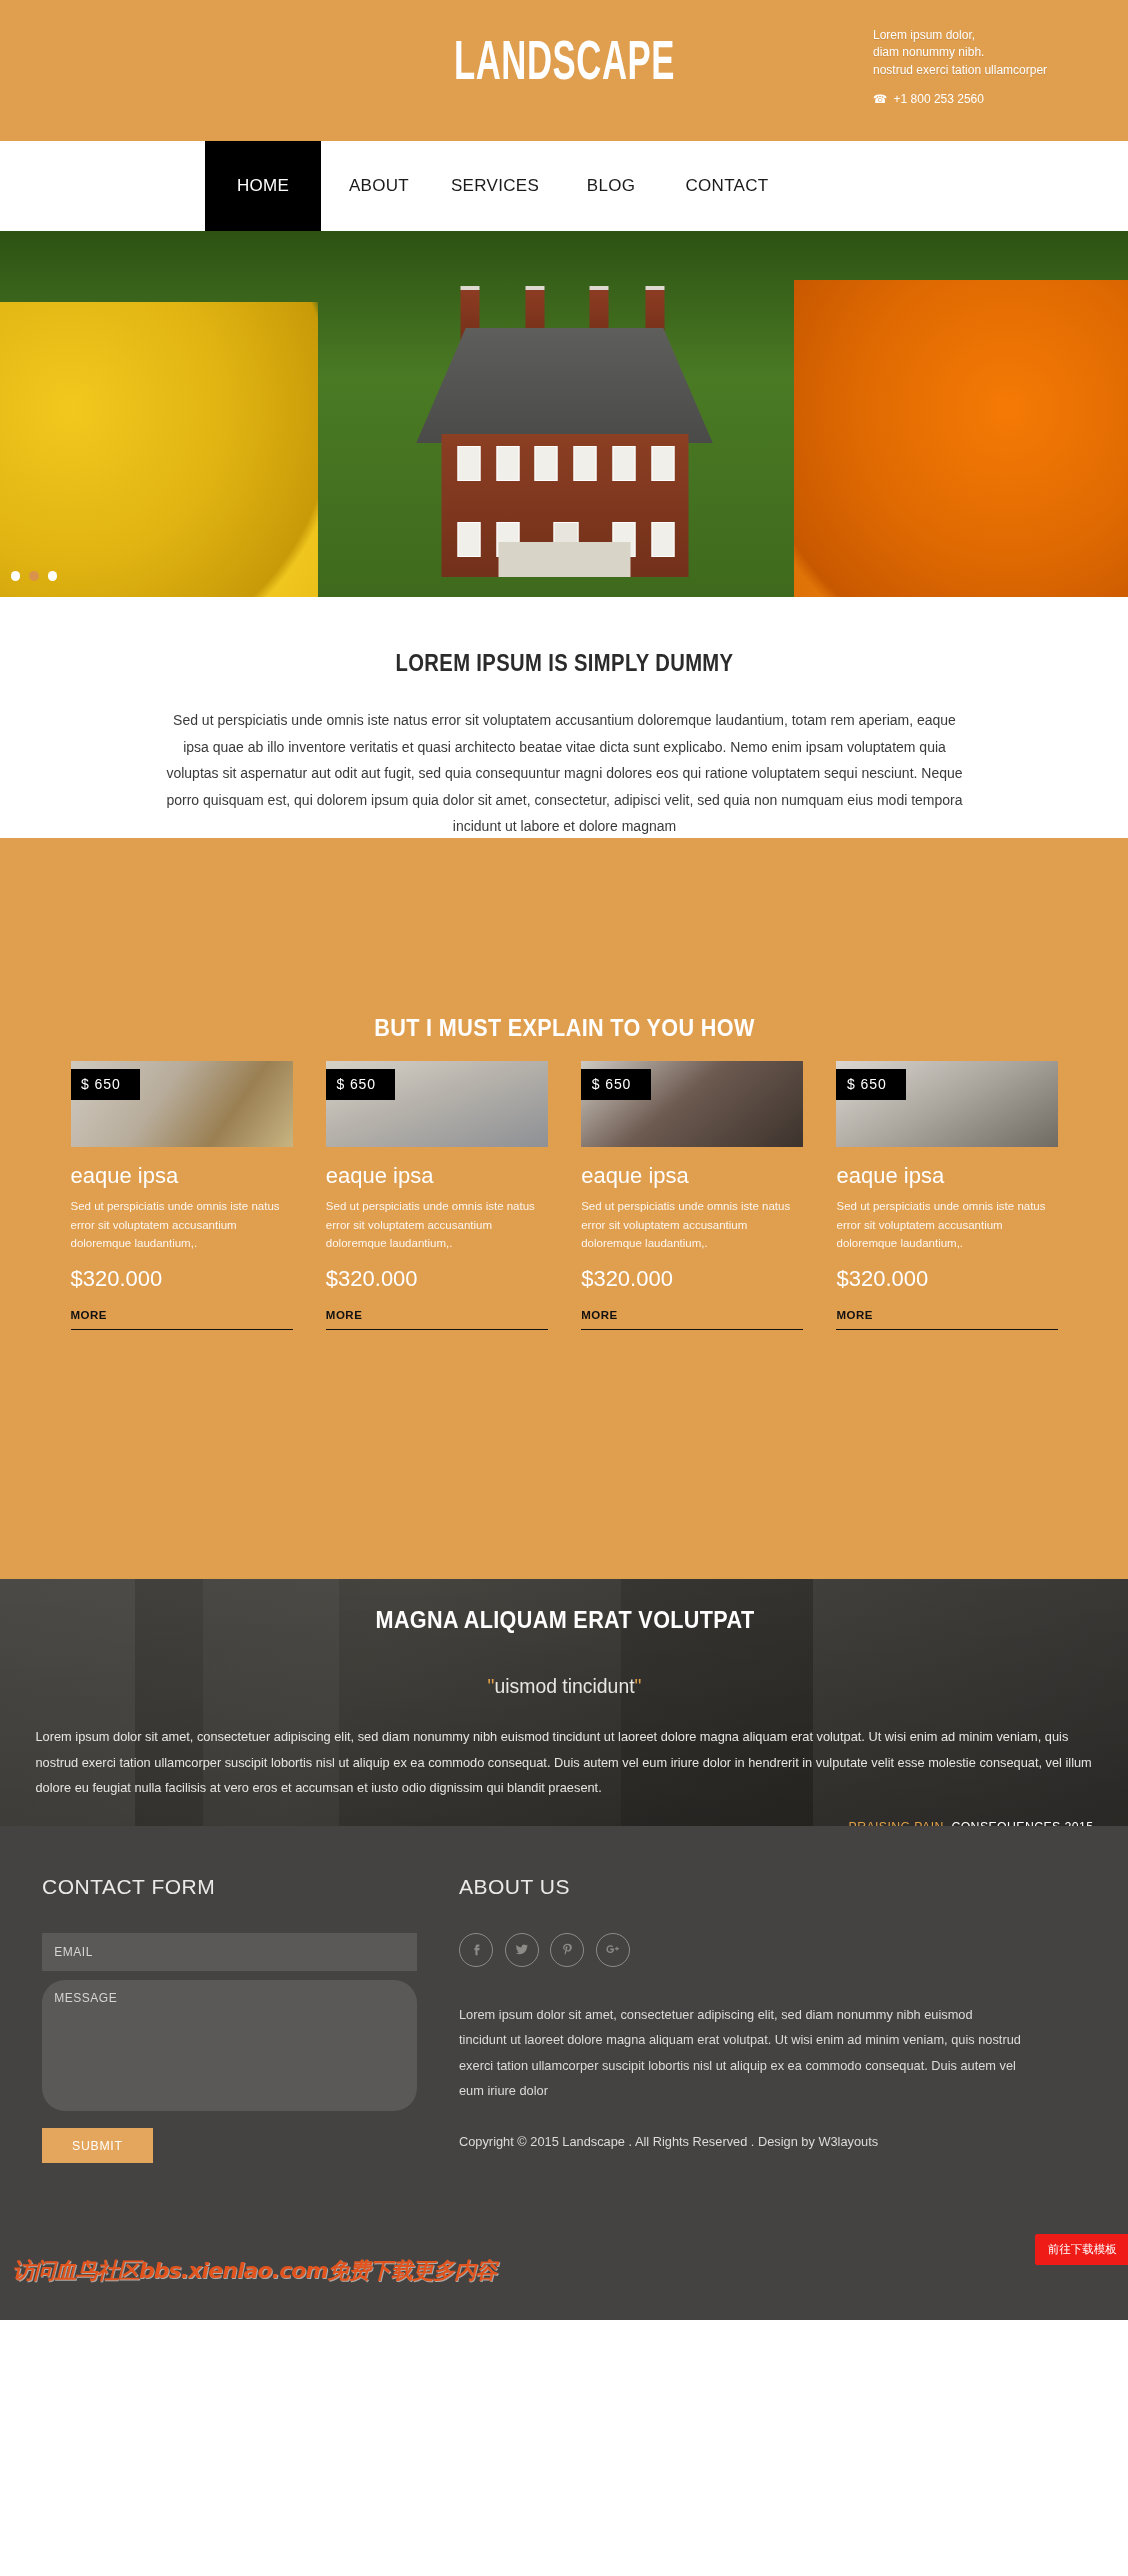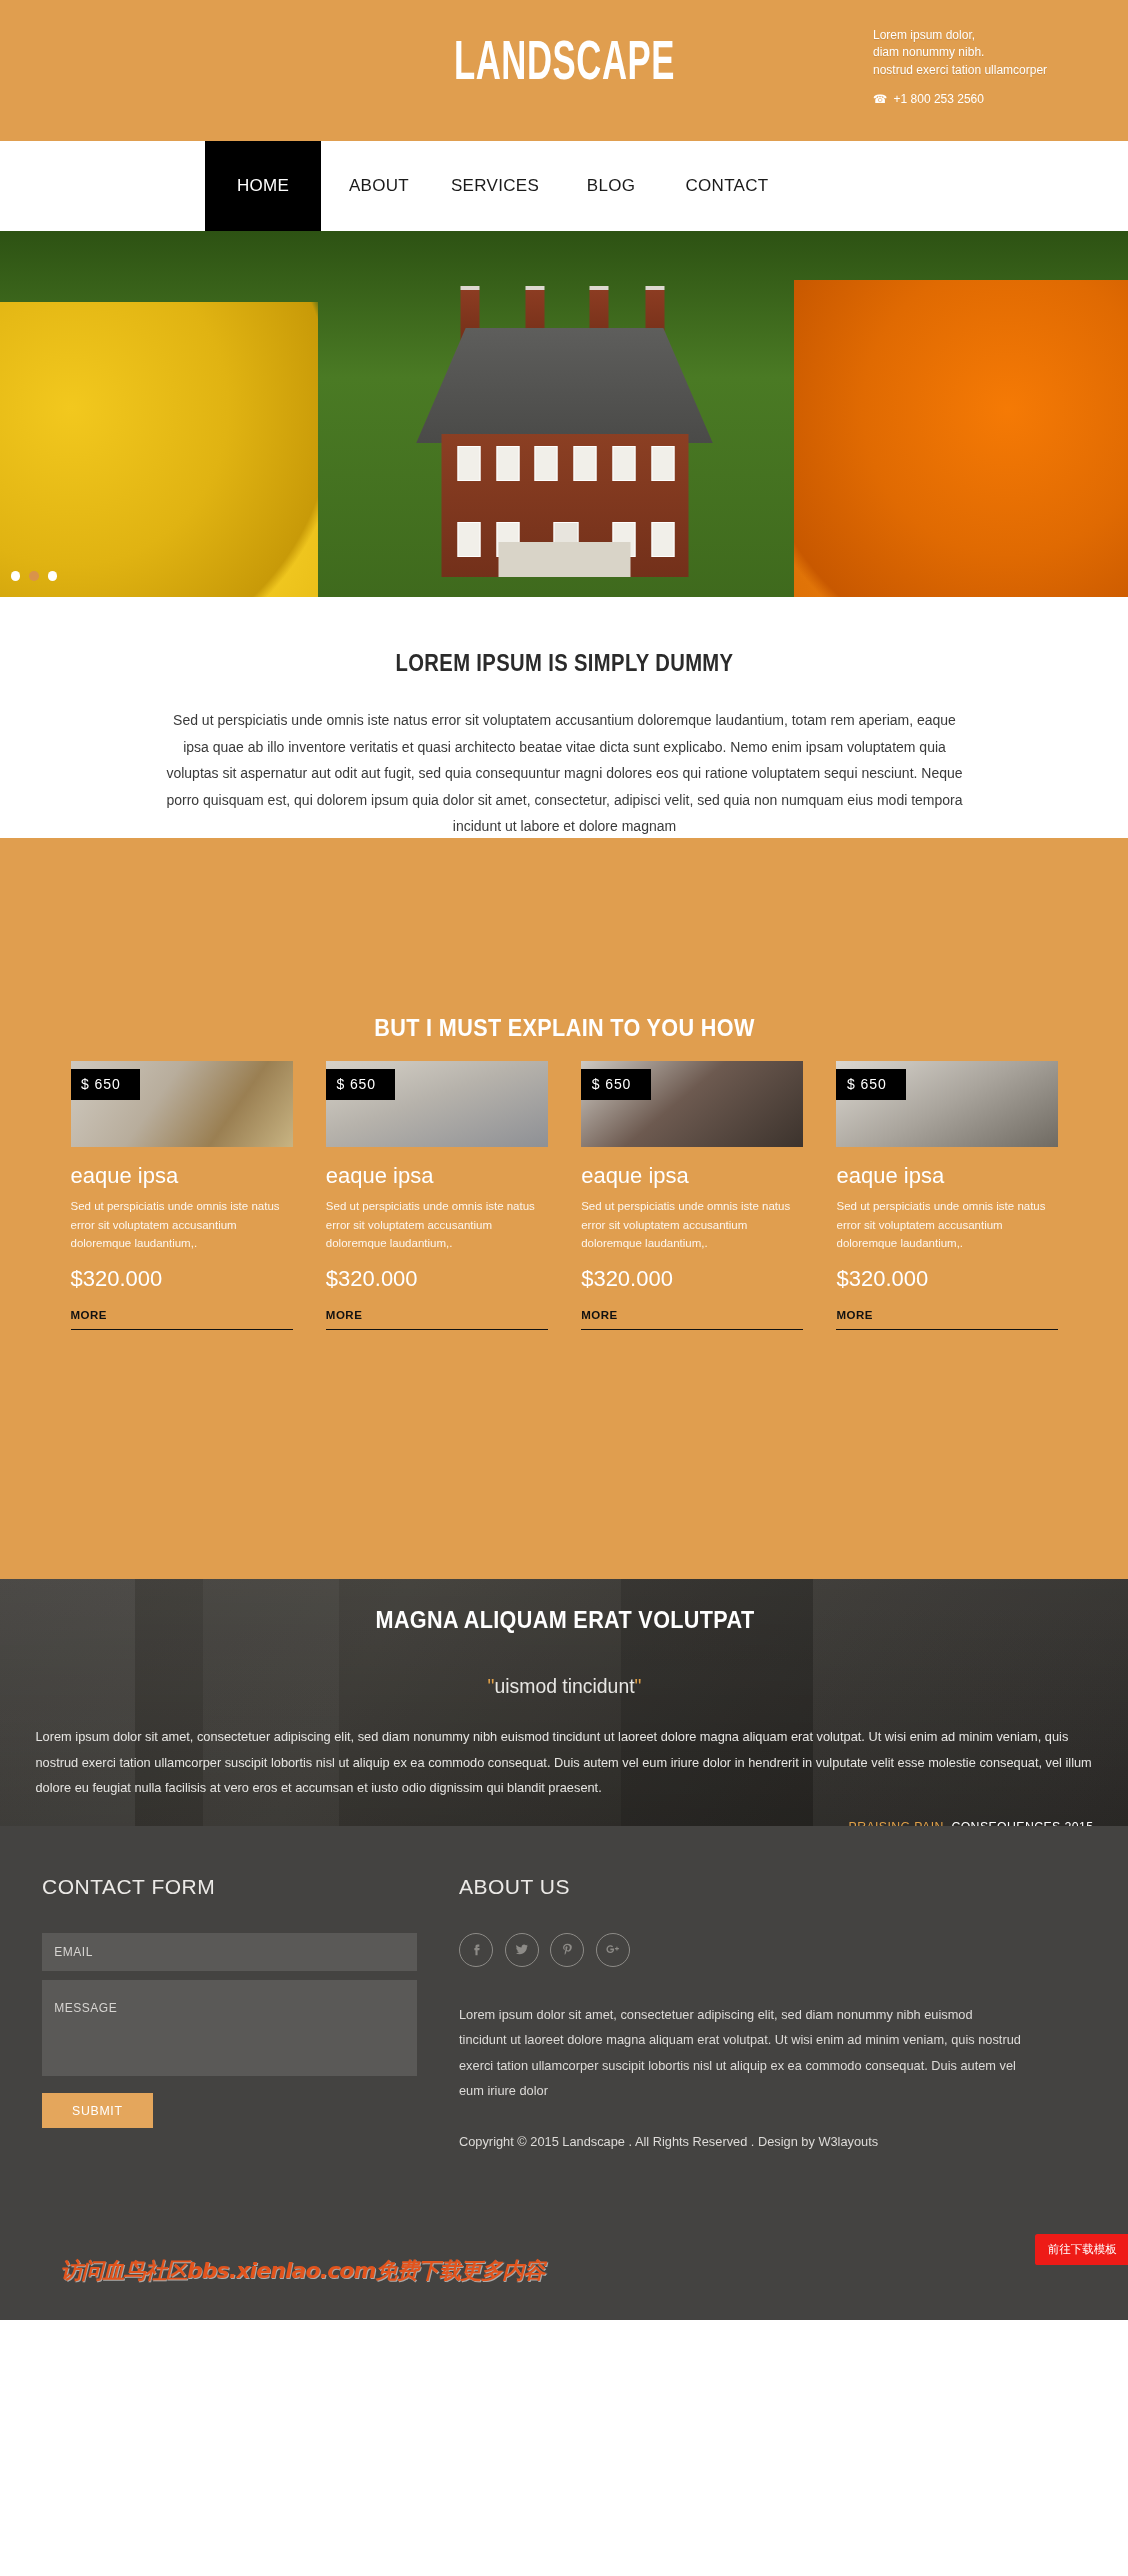--- a/index.html
+++ b/index.html
@@ -334,21 +334,21 @@
     outline:none;
     color:#d7d5d2;
     font-family:"Liberation Sans Narrow","Liberation Sans",sans-serif;
     font-size:12px;
     letter-spacing:0.5px;
     padding:12.3px 12.3px;
     height:38px;
     margin-bottom:8.8px;
   }
   .finput::placeholder { color:#d7d5d2; }
-  textarea.finput { height:96px; resize:none; padding-top:21px; }
+  textarea.finput { height:131px; resize:none; padding-top:11px;border-radius:23px; }
   .fsubmit {
     margin-top:8.8px;
     background:#e4a65c;
     border:none;
     color:#fff;
     font-family:"Liberation Sans Narrow","Liberation Sans",sans-serif;
     font-size:12.3px;
     letter-spacing:0.7px;
     padding:10.6px 30px;
     cursor:pointer;
@@ -390,21 +390,20 @@
     left:12.3px; bottom:34px;
     font-family:"DejaVu Sans", sans-serif;
     font-size:22px;
     font-weight:bold;
     font-style:italic;
     color:#e2541d;
     letter-spacing:-0.9px;
     text-shadow:0.9px 0.9px 0 rgba(255,255,255,.55);
     white-space:nowrap;
     pointer-events:none;
-    margin-left:48px;
   }
 </style>
 </head>
 <body>
 
 <div class="page">
 
   <div class="header">
     <div class="logo">LANDSCAPE</div>
     <div class="head-info">

